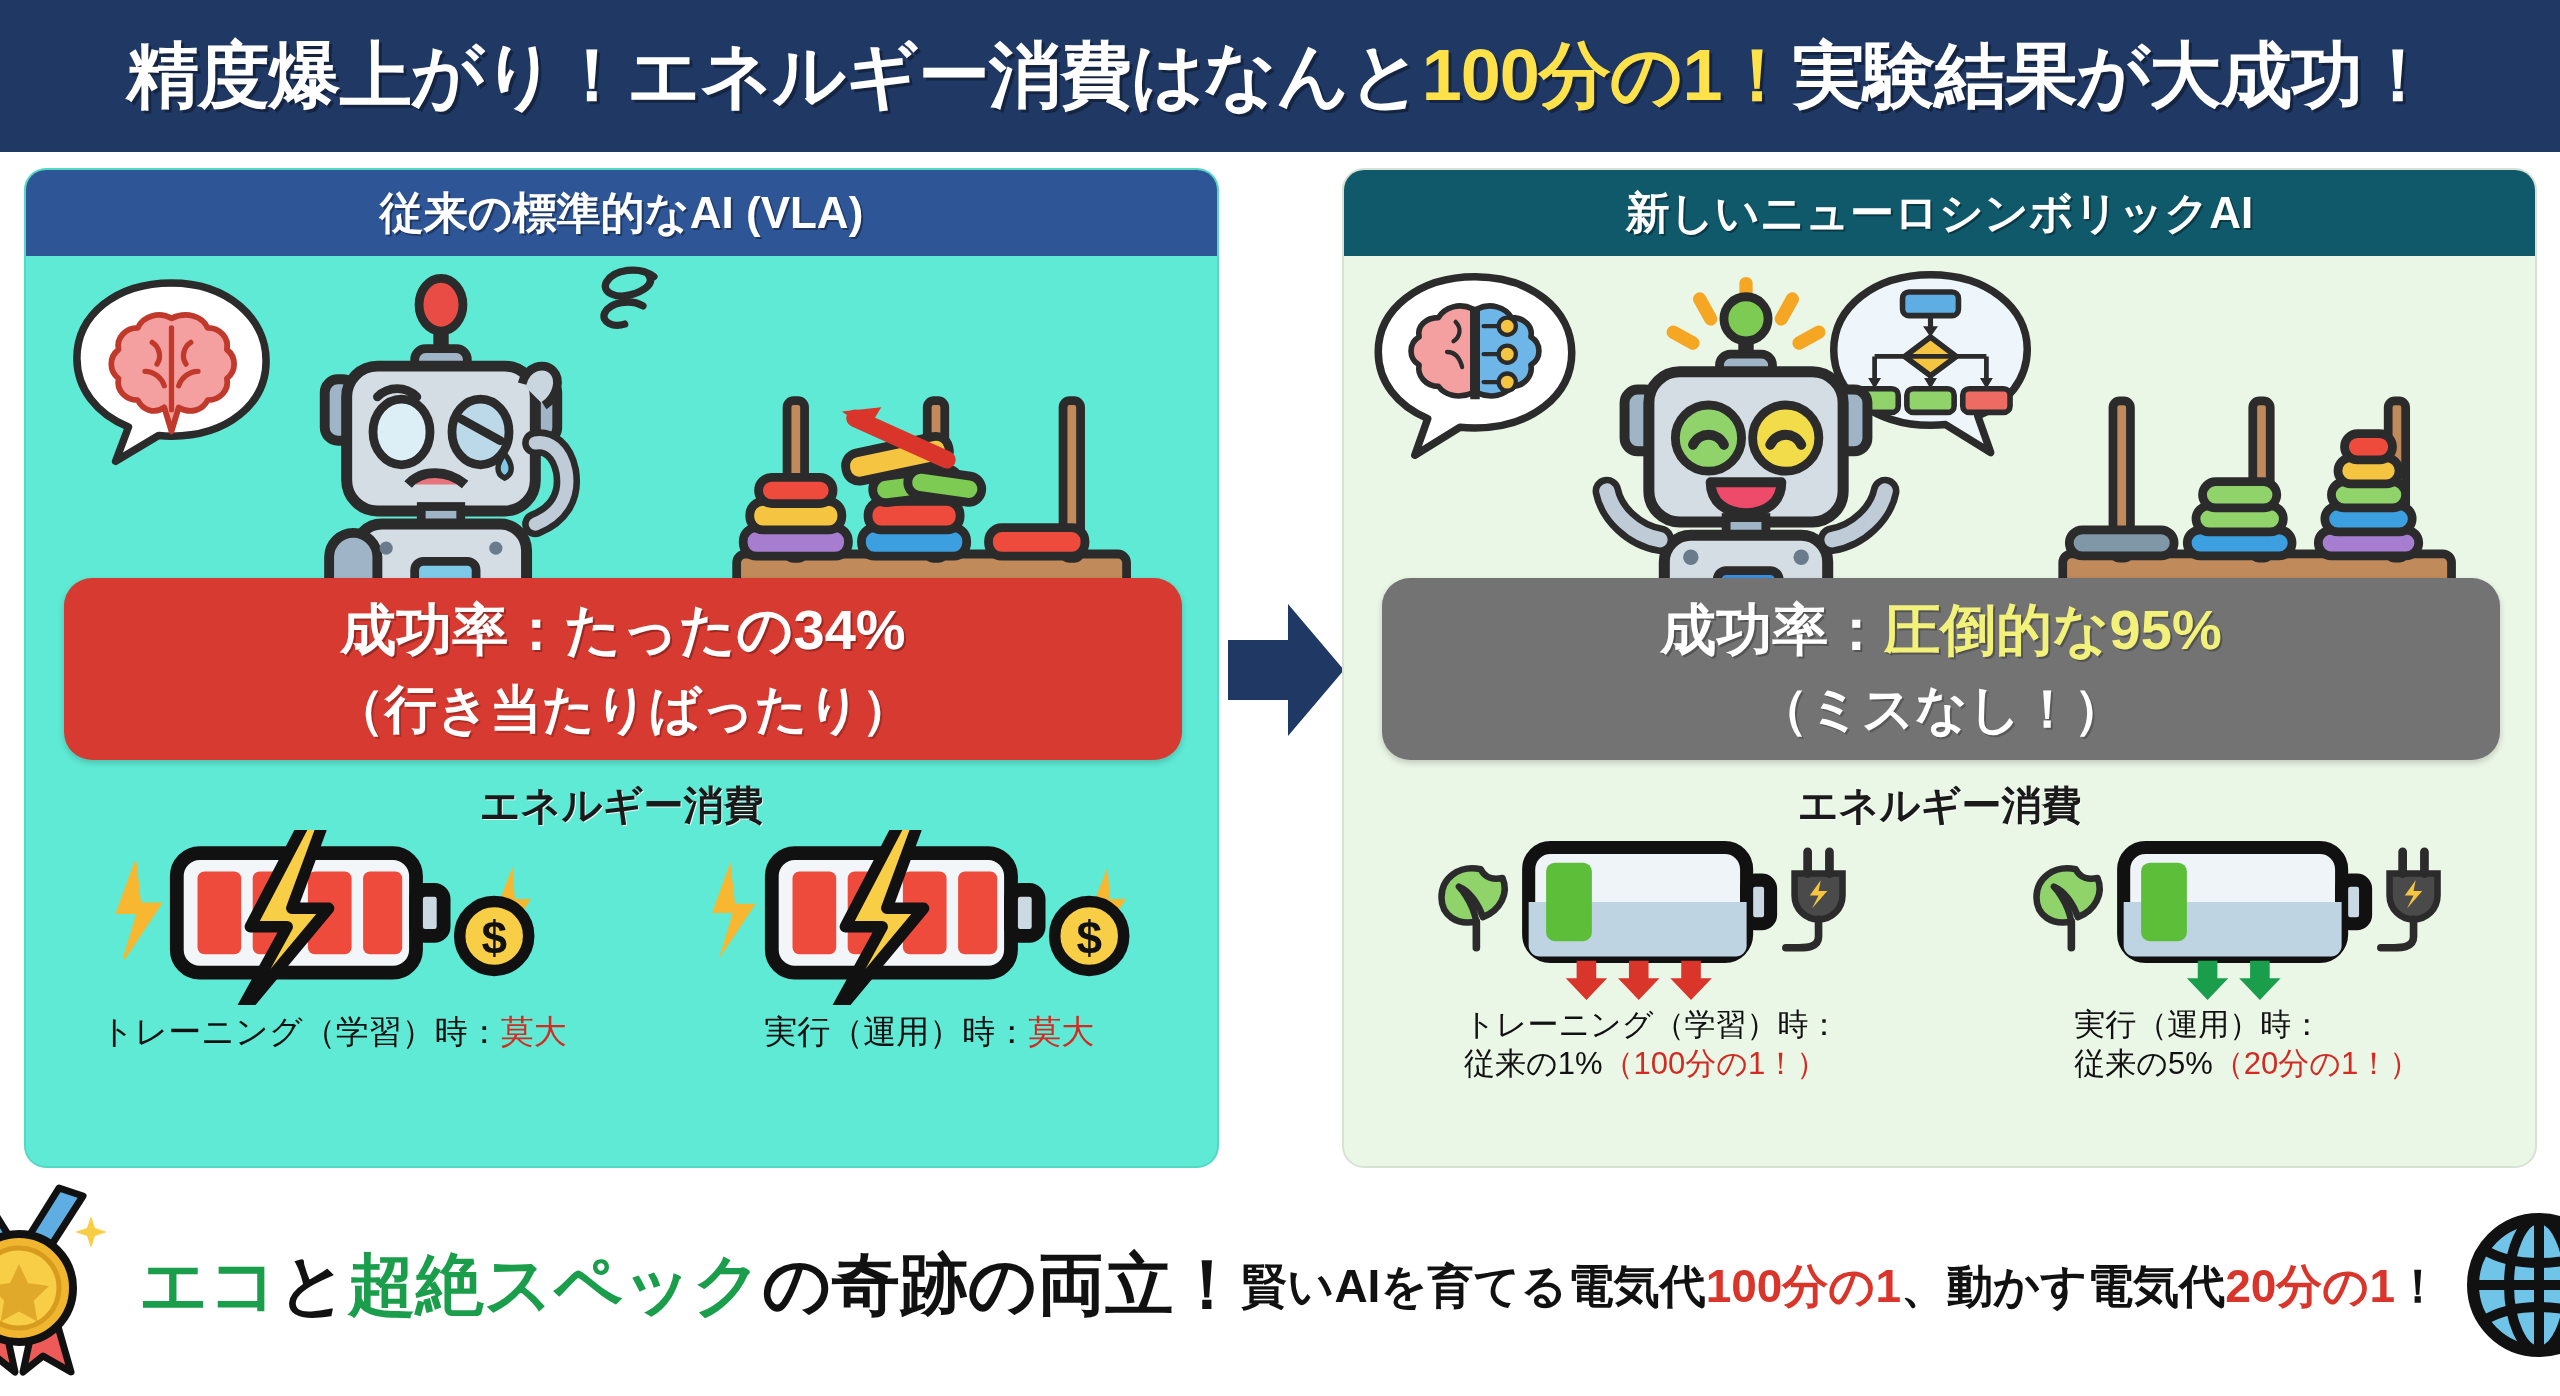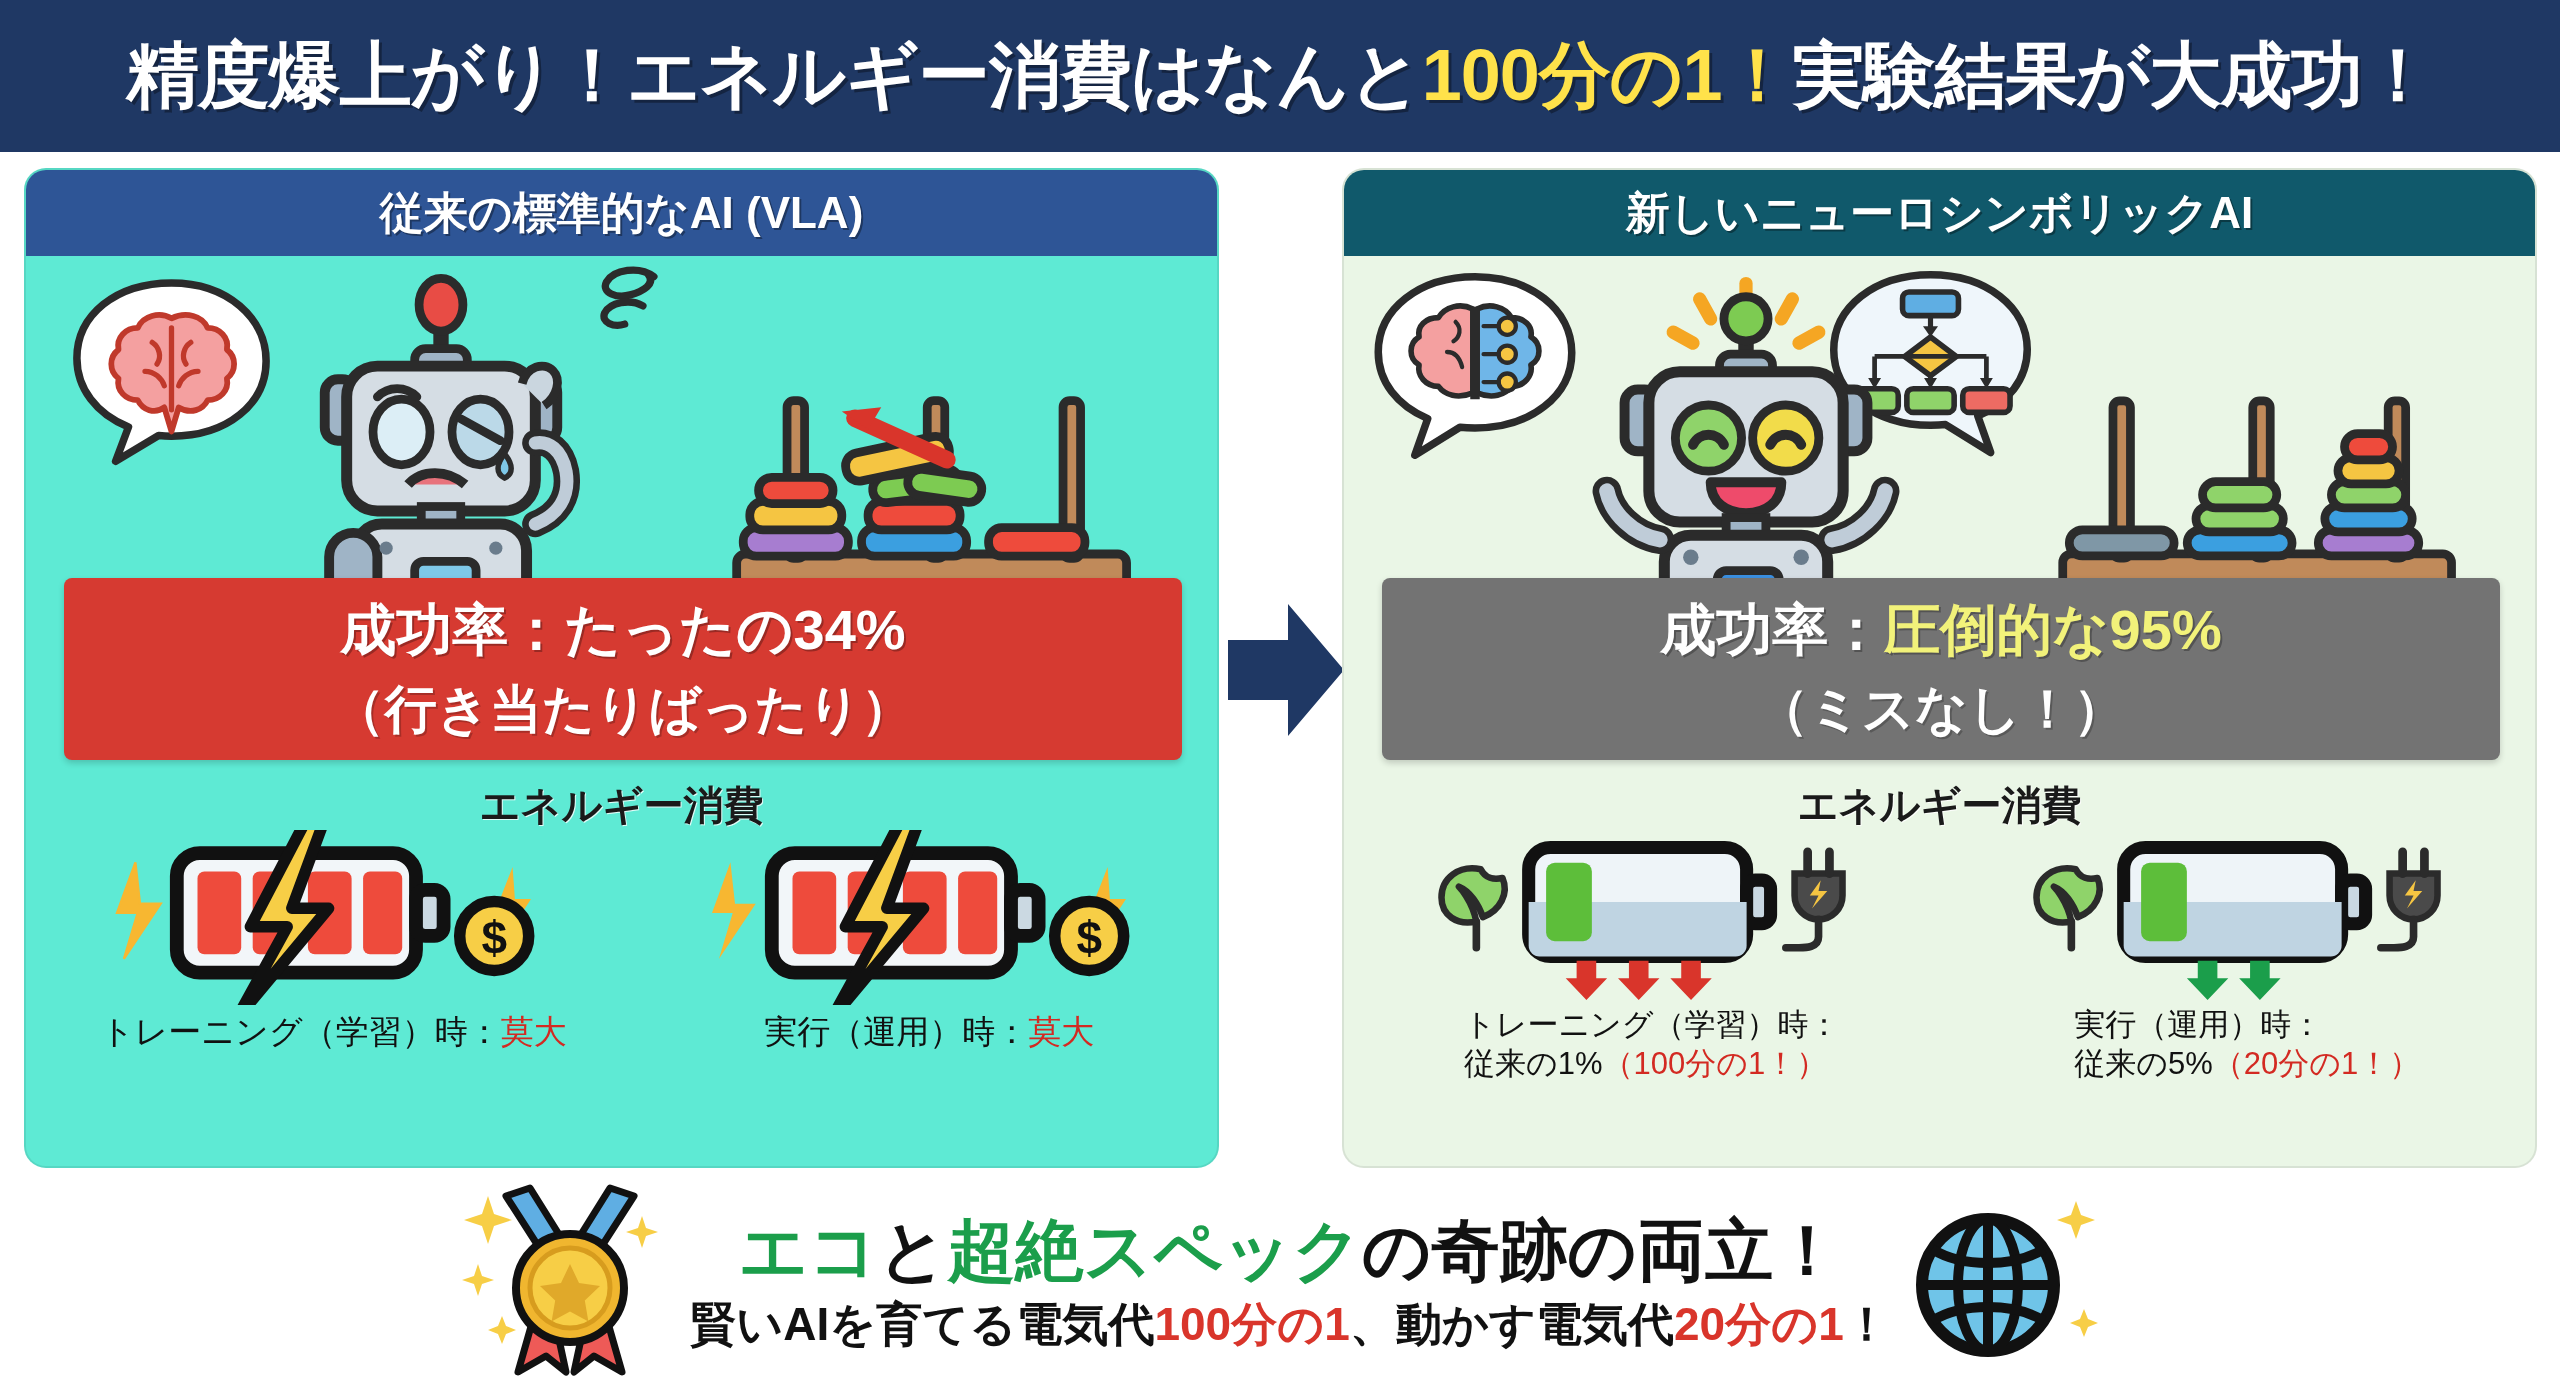--- a/index.html
+++ b/index.html
@@ -41,21 +41,21 @@
   .bar-left  { background:#2E5596; }
   .bar-right { background:#10596B; }
   .panel-bar .t {
     font-size:44px; font-weight:bold; color:#fff; white-space:nowrap;
     text-shadow:2px 2px 0 rgba(0,0,0,.35);
   }
 
   
   .success {
     position:absolute; left:38px; width:1118px; height:182px;
-    border-radius:8px; top:408px;
+    border-radius:28px; top:408px;
     display:flex; flex-direction:column; align-items:center; justify-content:center;
     box-shadow:0 3px 6px rgba(0,0,0,.18);
   }
   .success-red   { background:#D63A31; }
   .success-green { background:#737373; }
   .success .line1 { font-size:56px; font-weight:bold; color:#fff; white-space:nowrap;
                     text-shadow:2px 2px 0 rgba(0,0,0,.28); }
   .success .line2 { font-size:52px; font-weight:bold; color:#fff; margin-top:6px; white-space:nowrap;
                     text-shadow:2px 2px 0 rgba(0,0,0,.22); }
   .accent-yellow { color:#F2F27A; }
@@ -76,21 +76,21 @@
   .lbl-red { color:#D32A22; }
   .lbl-sm { font-size:31px; }
 
   
   .center-arrow { position:absolute; left:1228px; top:592px; width:120px; height:156px; }
 
   
   .footer { position:absolute; left:0; top:1172px; width:2560px; height:224px; background:#fff;
             display:flex; align-items:center; justify-content:center; }
   .footer-inner { display:flex; align-items:center; gap:18px; }
-  .footer-text { display:flex; flex-direction:column; align-items:center; }
+  .footer-text { display:flex; flex-direction:row; align-items:center; }
   .f-line1 { font-size:68px; font-weight:bold; color:#111; white-space:nowrap; line-height:1.12; }
   .f-line2 { font-size:46px; font-weight:bold; color:#111; white-space:nowrap; margin-top:6px; }
   .f-green { color:#1B9E4B; }
   .f-red   { color:#D9352B; }
 
   svg { display:block; }
 </style>
 </head>
 <body>
 

